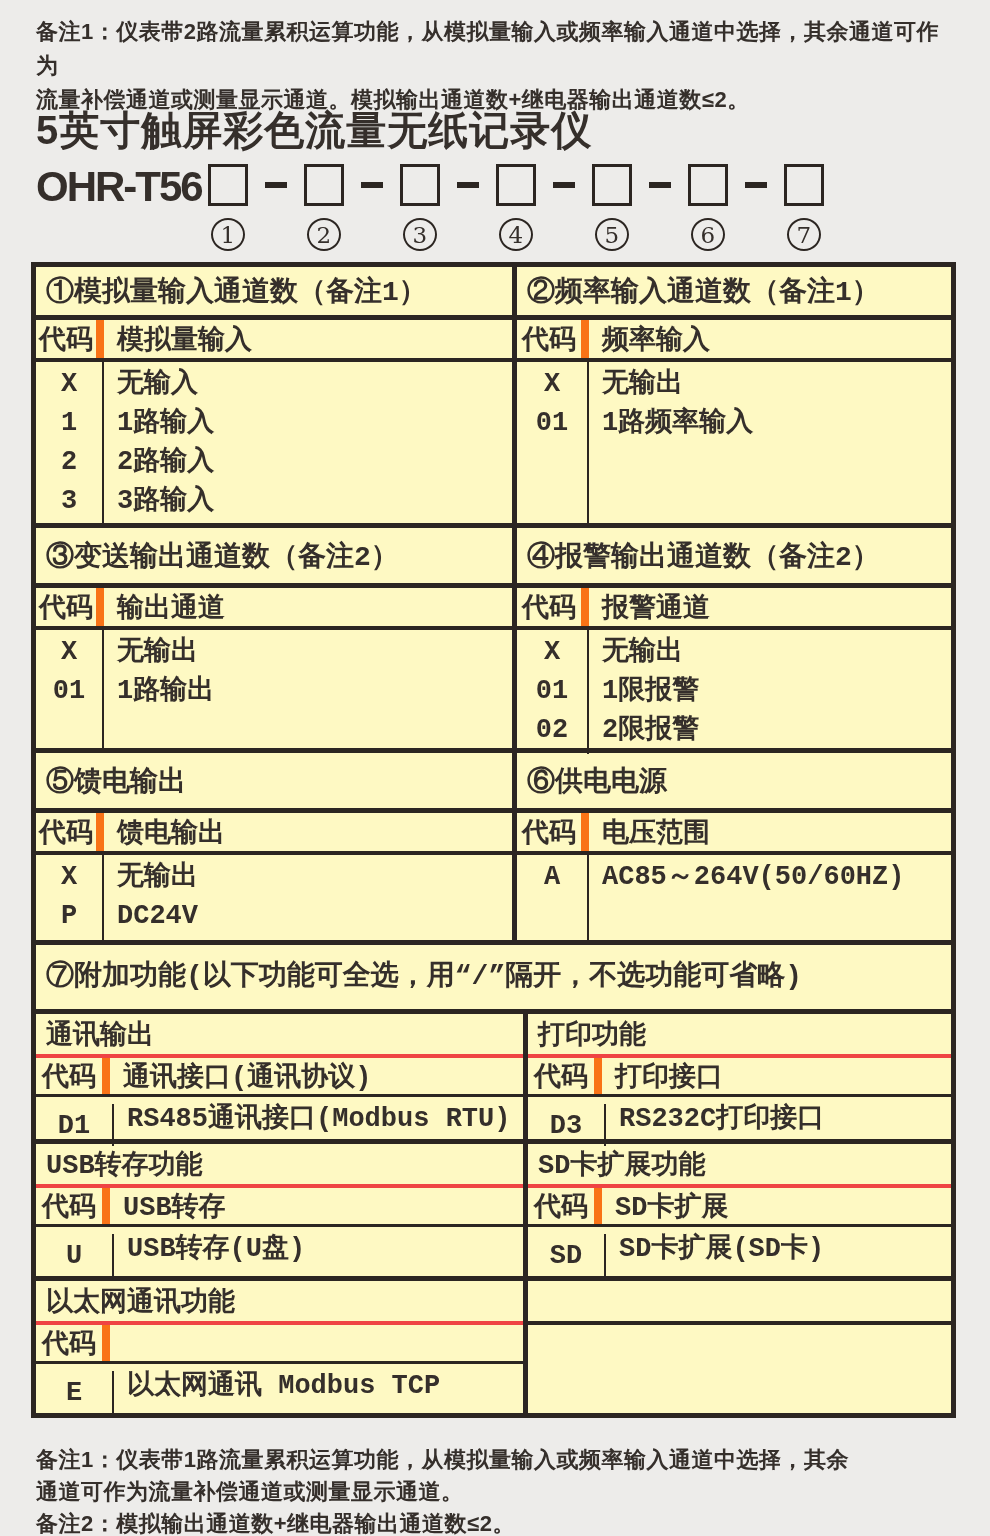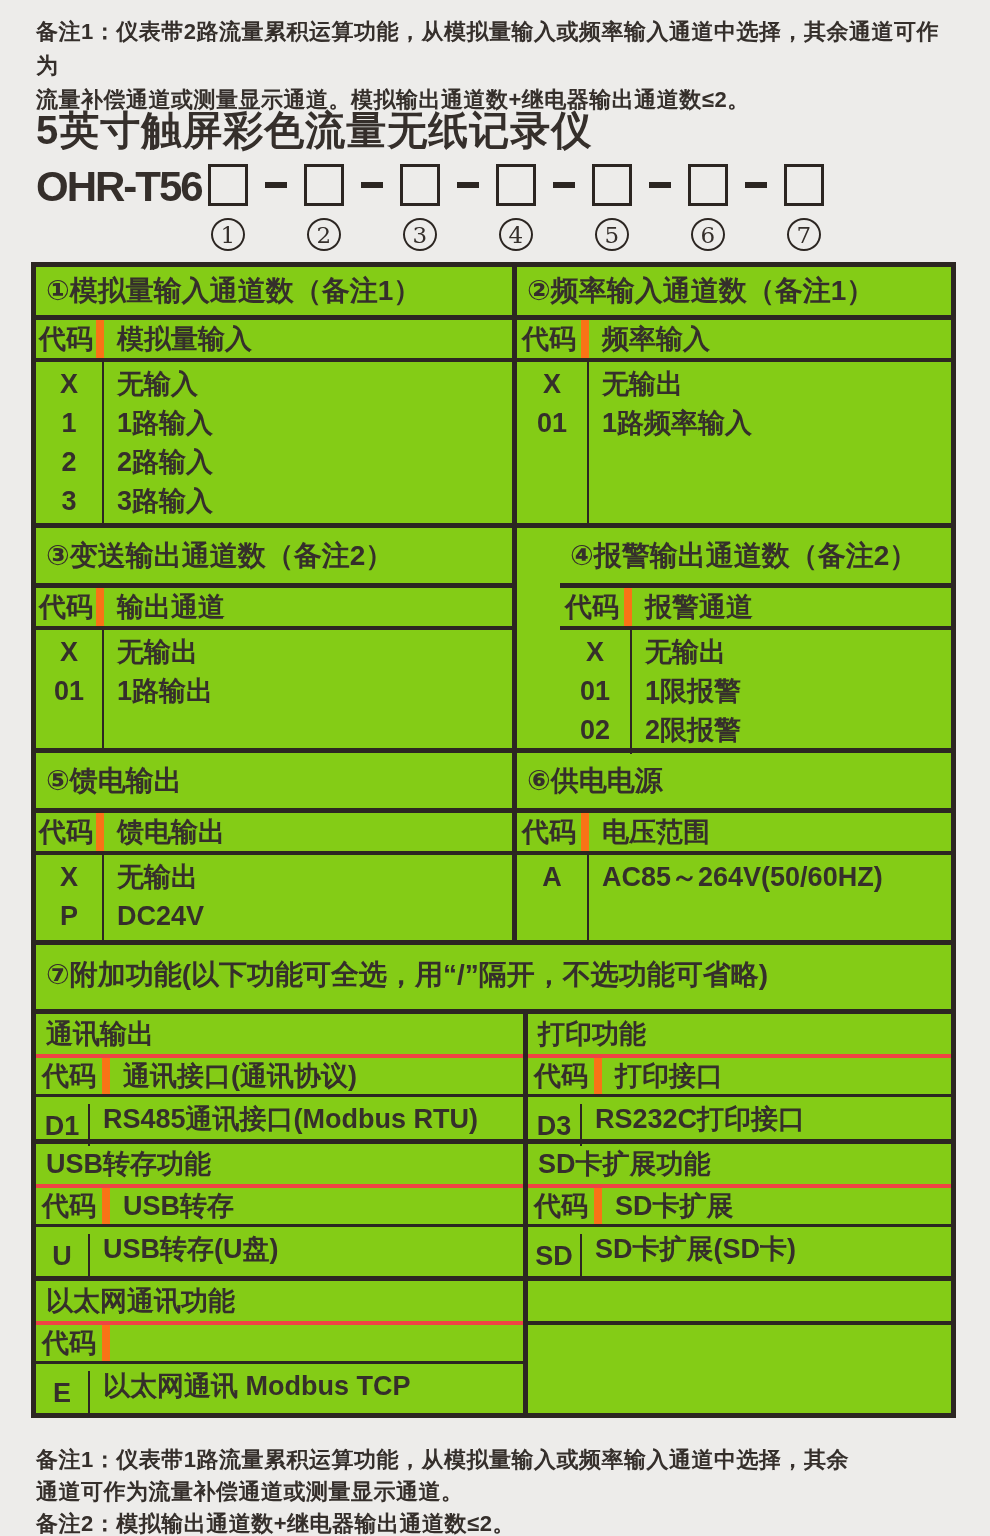--- a/index.html
+++ b/index.html
@@ -29,25 +29,25 @@
   .unit { display: flex; flex-direction: column; align-items: center; width: 40px; }
   .mbox { width: 40px; height: 42px; border: 3px solid #2c2622; }
   .mcircle { margin-top: 12px; width: 34px; height: 33px; border: 2px solid #2c2622;
              border-radius: 50%; display: flex; align-items: center; justify-content: center;
              font-family: "DejaVu Serif", serif; font-weight: normal; font-size: 23px; }
   .mdash { width: 22px; height: 6px; background: #2c2622; margin: 18px 17px 0 17px; }
 
   
   .spec-table { position: absolute; left: 31px; top: 262px; width: 925px; height: 1156px;
                 border: 5px solid #2c2622; display: flex; flex-direction: column;
-                background: #84cc16; }
+                background: #fef9c3; font-family: Liberation Mono, monospace; }
   .band { display: flex; width: 100%; }
   .band + .band { border-top: 5px solid #2c2622; }
   .b1 { height: 256px; }
-  .b2 { height: 225px; gap: 43px; }
+  .b2 { height: 225px; }
   .b3 { height: 195px; }
   .b4 { height: 75px; }
   .b5 { height: 130px; }
   .b6 { height: 145px; }
   .b7 { flex: 1; }
   .half { display: flex; flex-direction: column; }
   .half-l { width: 481px; border-right: 5px solid #2c2622; }
   .half-lb { width: 492px; border-right: 5px solid #2c2622; }
   .half-r { flex: 1; }
 
@@ -63,21 +63,21 @@
                align-items: center; justify-content: center; }
   .code-cell.wr { width: 72px; }
   .code-cell.wb { width: 74px; }
   .label-cell { flex: 1; display: flex; align-items: center; padding-left: 13px;
                 white-space: nowrap; }
 
   .data-area { flex: 1; display: flex; font-size: 27px; }
   .code-col { width: 68px; border-right: 2px solid #2c2622; display: flex;
               flex-direction: column; align-items: center; padding-top: 3px; }
   .code-col.wr { width: 72px; }
-  .code-col.wb { width: 54px; margin-top: 7px; }
+  .code-col.wb { width: 78px; margin-top: 7px; }
   .code-col span { line-height: 39px; }
   .label-col { flex: 1; display: flex; flex-direction: column; padding: 3px 0 4px 13px; }
   .label-col span { line-height: 39px; white-space: nowrap; }
 
   .sub-head { height: 44px; border-bottom: 4px solid #ef4444; display: flex;
               align-items: center; padding-left: 10px; font-size: 27px; flex: none; }
   .empty-sub { height: 44px; border-bottom: 4px solid #2c2622; flex: none; }
   .col-head2 { height: 39px; border-bottom: 3px solid #2c2622; }
   .empty-fill { flex: 1; }
 

